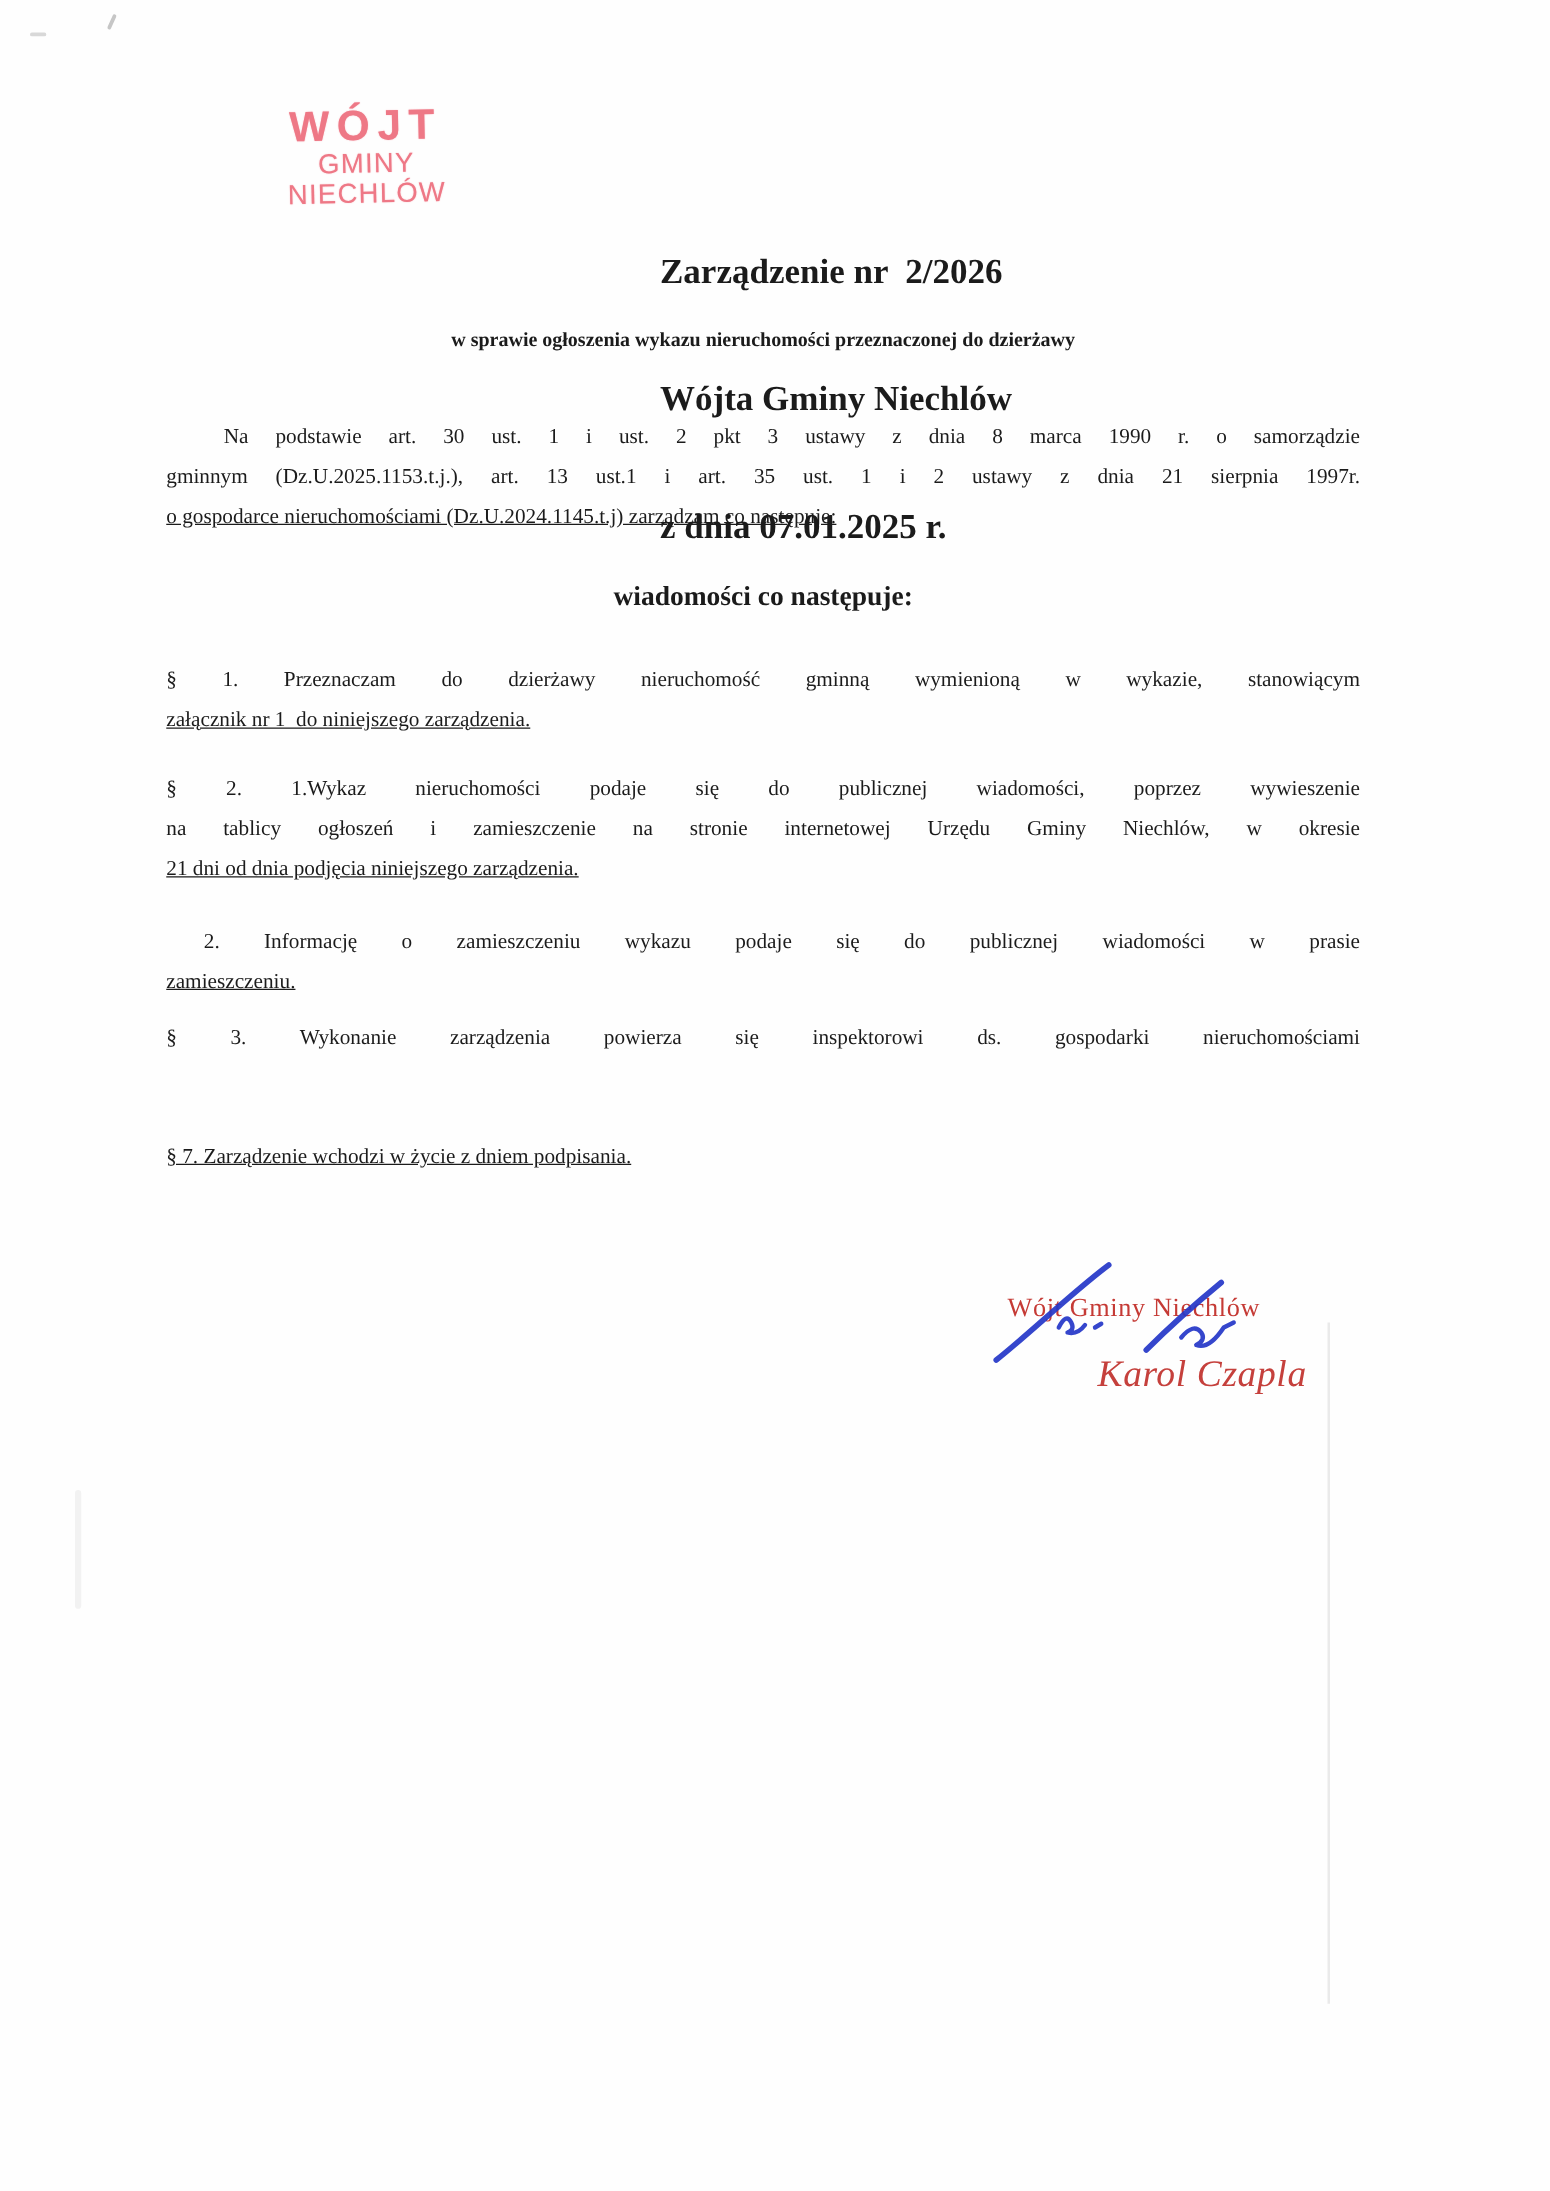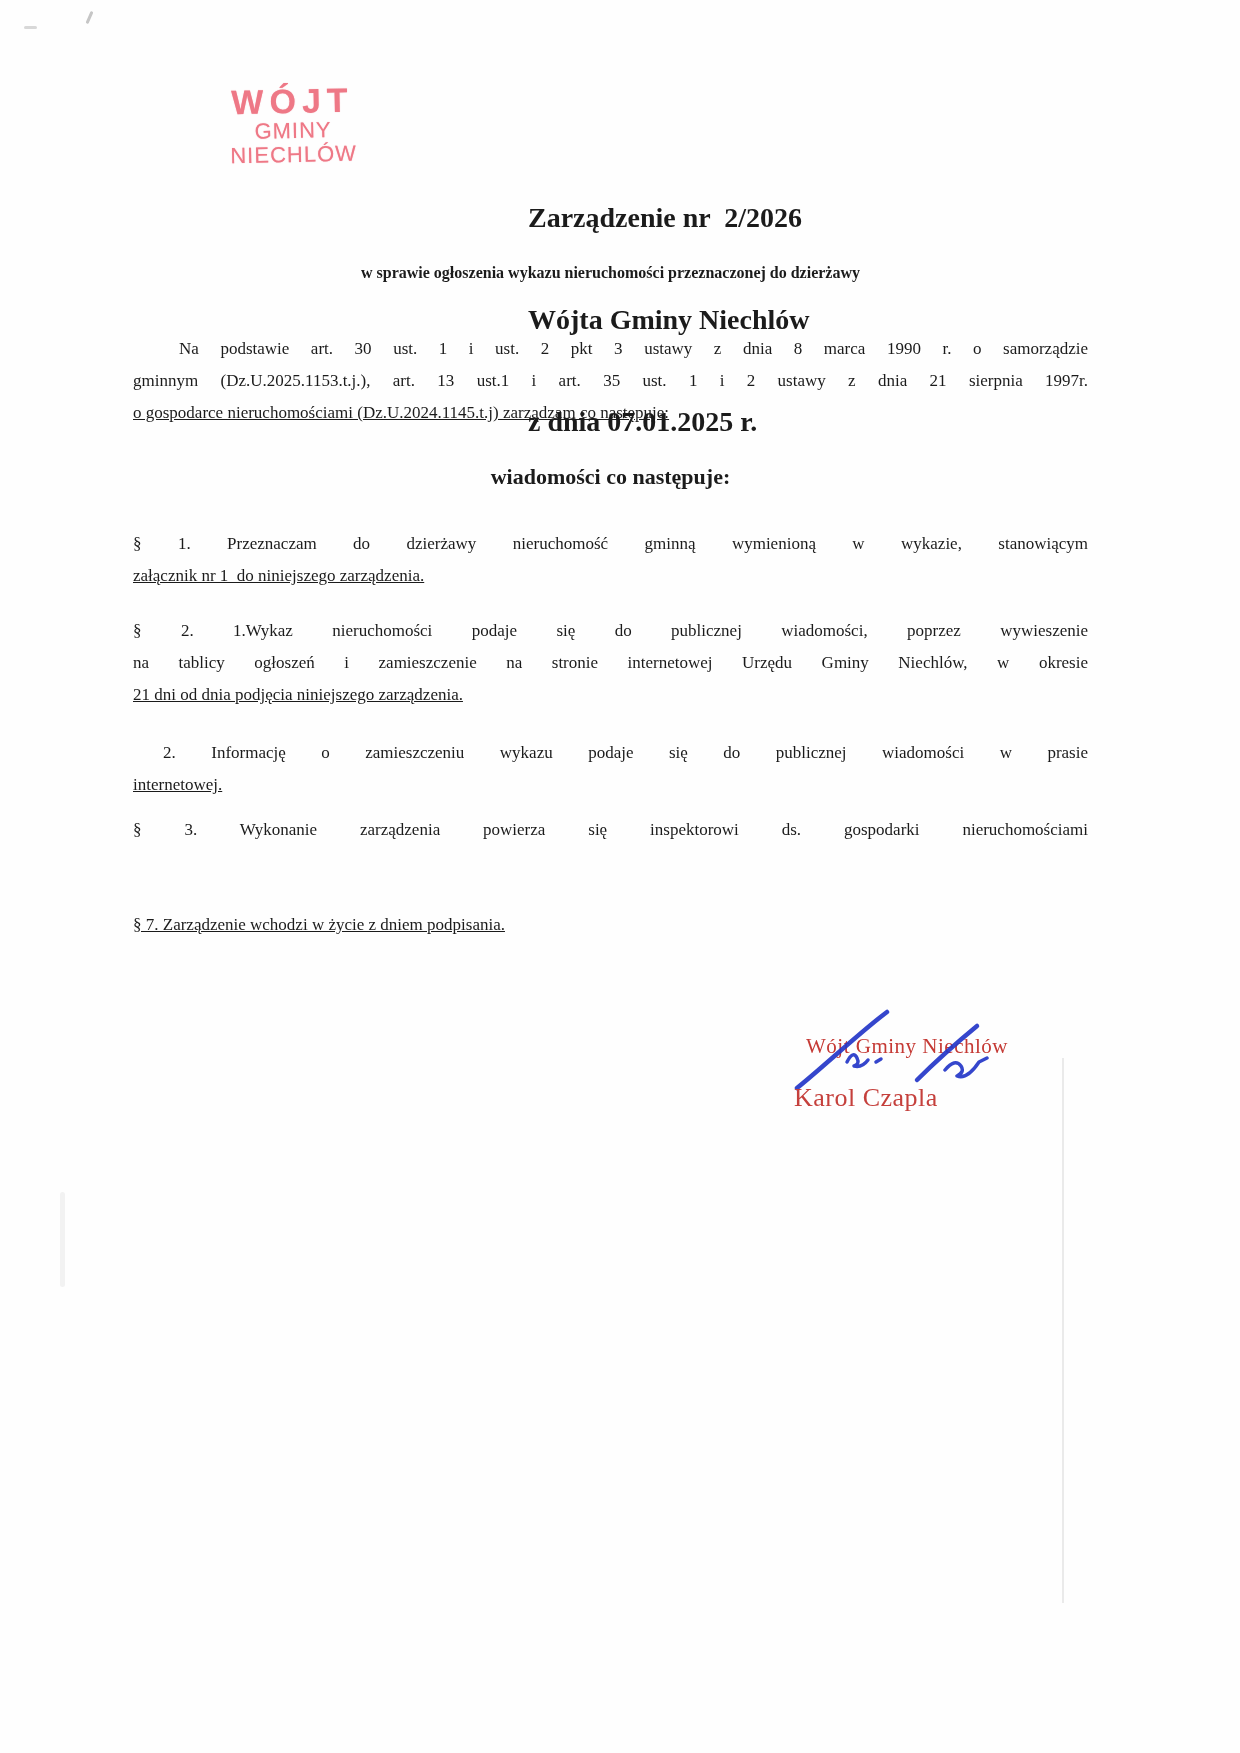--- a/index.html
+++ b/index.html
@@ -43,21 +43,21 @@
   .preamble{top:333px;}
   .order-heading{position:absolute;left:133px;top:464px;width:955px;text-align:center;font-size:22px;font-weight:bold;}
   .sec1{top:528px;}
   .sec2{top:615px;}
   .sec2p2{top:737px;}
   .sec3{top:814px;}
   .sec4{top:909px;}
 
   
   .sig-title{position:absolute;left:806px;top:1034px;font-size:21px;letter-spacing:.5px;}
-  .sig-name{position:absolute;left:794px;top:1083px;font-size:26px;letter-spacing:.5px;}
+  .sig-name{position:absolute;left:878px;top:1083px;font-size:30px;font-style:italic;letter-spacing:.5px;}
   .sig-ink{position:absolute;left:775px;top:1000px;width:240px;height:100px;opacity:.92;}
 </style>
 </head>
 <body>
 
 <div class="page">
 
   <div class="speck1"></div>
   <div class="speck2"></div>
 
@@ -86,21 +86,21 @@
       <div class="line">§ 1. Przeznaczam do dzierżawy nieruchomość gminną wymienioną w wykazie, stanowiącym</div>
       <div class="line last">załącznik nr 1  do niniejszego zarządzenia.</div>
     </div>
   <div class="para sec2">
       <div class="line">§ 2. 1.Wykaz nieruchomości podaje się do publicznej wiadomości, poprzez wywieszenie</div>
       <div class="line">na tablicy ogłoszeń i zamieszczenie na stronie internetowej Urzędu Gminy Niechlów, w okresie</div>
       <div class="line last">21 dni od dnia podjęcia niniejszego zarządzenia.</div>
     </div>
   <div class="para sec2p2 indent-30">
       <div class="line">2. Informację o zamieszczeniu wykazu podaje się do publicznej wiadomości w prasie</div>
-      <div class="line last">internetowej.</div>
+      <div class="line last">zamieszczeniu.</div>
     </div>
   <div class="para sec3">
       <div class="line">§ 3. Wykonanie zarządzenia powierza się inspektorowi ds. gospodarki nieruchomościami</div>
     </div>
   <div class="para sec4">
       <div class="line last">§ 7. Zarządzenie wchodzi w życie z dniem podpisania.</div>
     </div>
 
   <div class="sig-title" style="color: rgb(197, 58, 53);">Wójt Gminy Niechlów</div>
 

